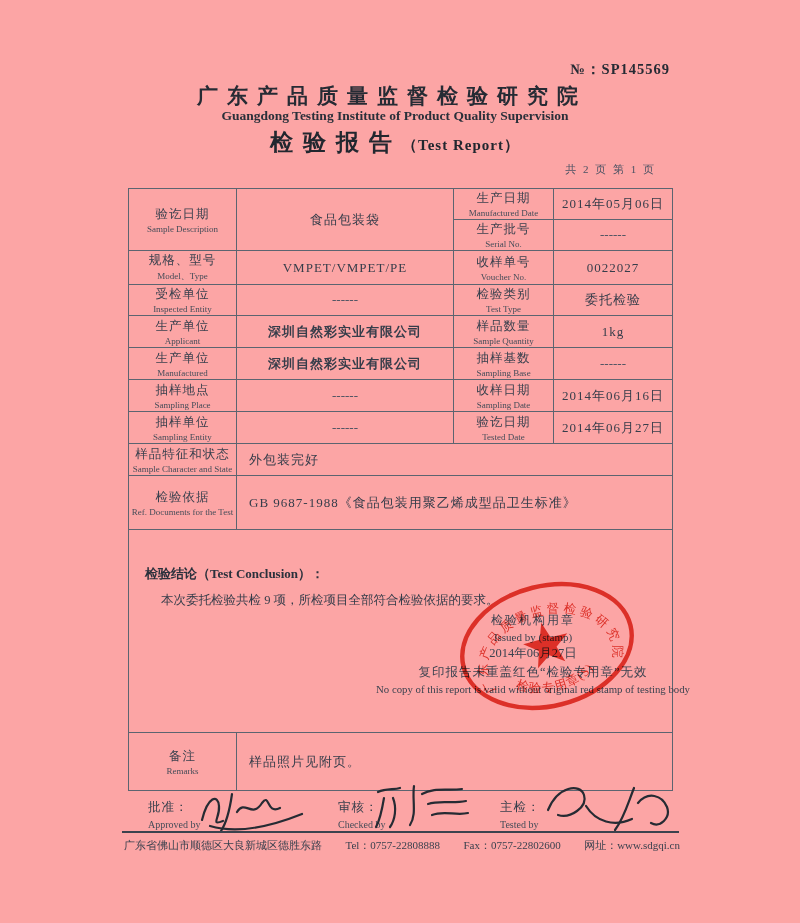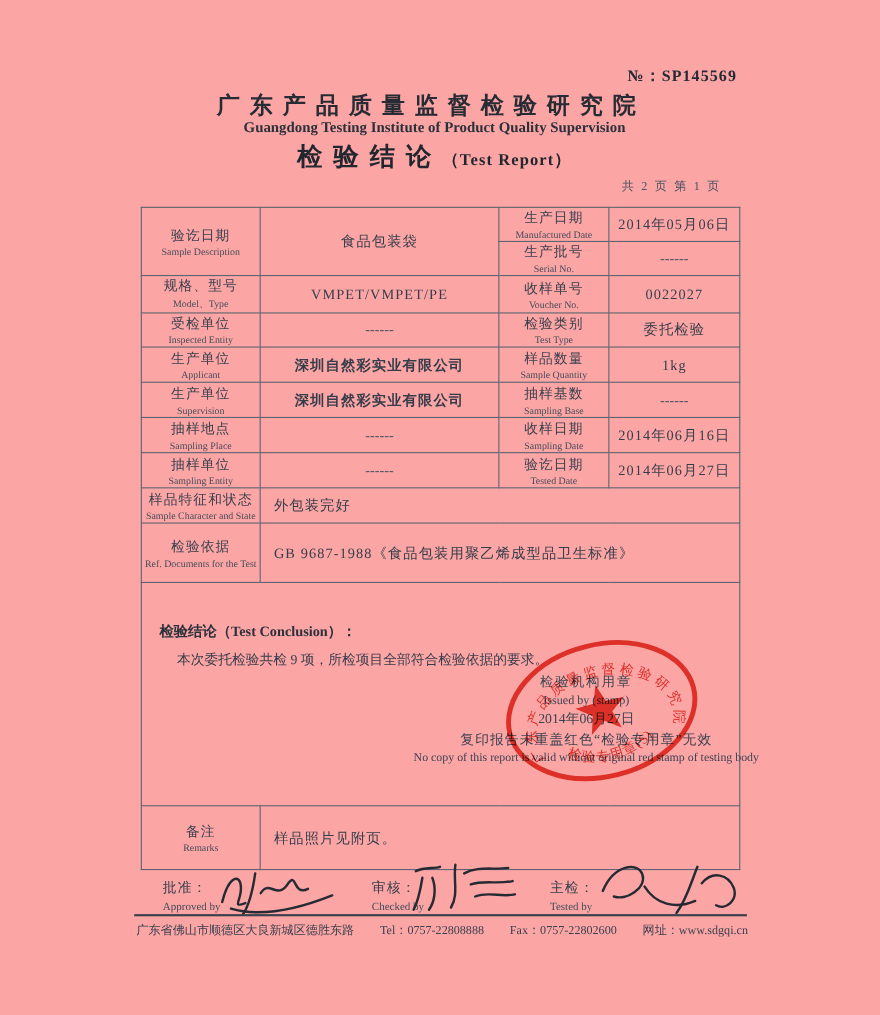--- a/index.html
+++ b/index.html
@@ -63,21 +63,21 @@
 <body>
 
 <div class="page">
 
   <div class="abs report-no">
     <span>№：</span><span>SP145569</span>
   </div>
   <div class="abs org-cn">广东产品质量监督检验研究院</div>
   <div class="abs org-en">Guangdong Testing Institute of Product Quality Supervision</div>
   <div class="abs report-title">
-    <span class="cn-big">检验结论</span><span class="en-big">（Test Report）</span>
+    <span class="cn-big">检验报告</span><span class="en-big">（Test Report）</span>
   </div>
   <div class="abs pagination">共 2 页 第 1 页</div>
 
   <table class="info">
     <colgroup>
         <col style="width:108px">
         <col style="width:217px">
         <col style="width:100px">
         <col style="width:119px">
       </colgroup>
@@ -133,21 +133,21 @@
       <td class="val" style="font-weight:bold">深圳自然彩实业有限公司</td>
       <td class="lbl">
         <div class="cn">样品数量</div>
         <div class="en">Sample Quantity</div>
       </td>
       <td class="val">1kg</td>
     </tr>
     <tr style="height:32px">
       <td class="lbl">
         <div class="cn">生产单位</div>
-        <div class="en">Supervision</div>
+        <div class="en">Manufactured</div>
       </td>
       <td class="val" style="font-weight:bold">深圳自然彩实业有限公司</td>
       <td class="lbl">
         <div class="cn">抽样基数</div>
         <div class="en">Sampling Base</div>
       </td>
       <td class="val dash">------</td>
     </tr>
     <tr style="height:32px">
       <td class="lbl">

